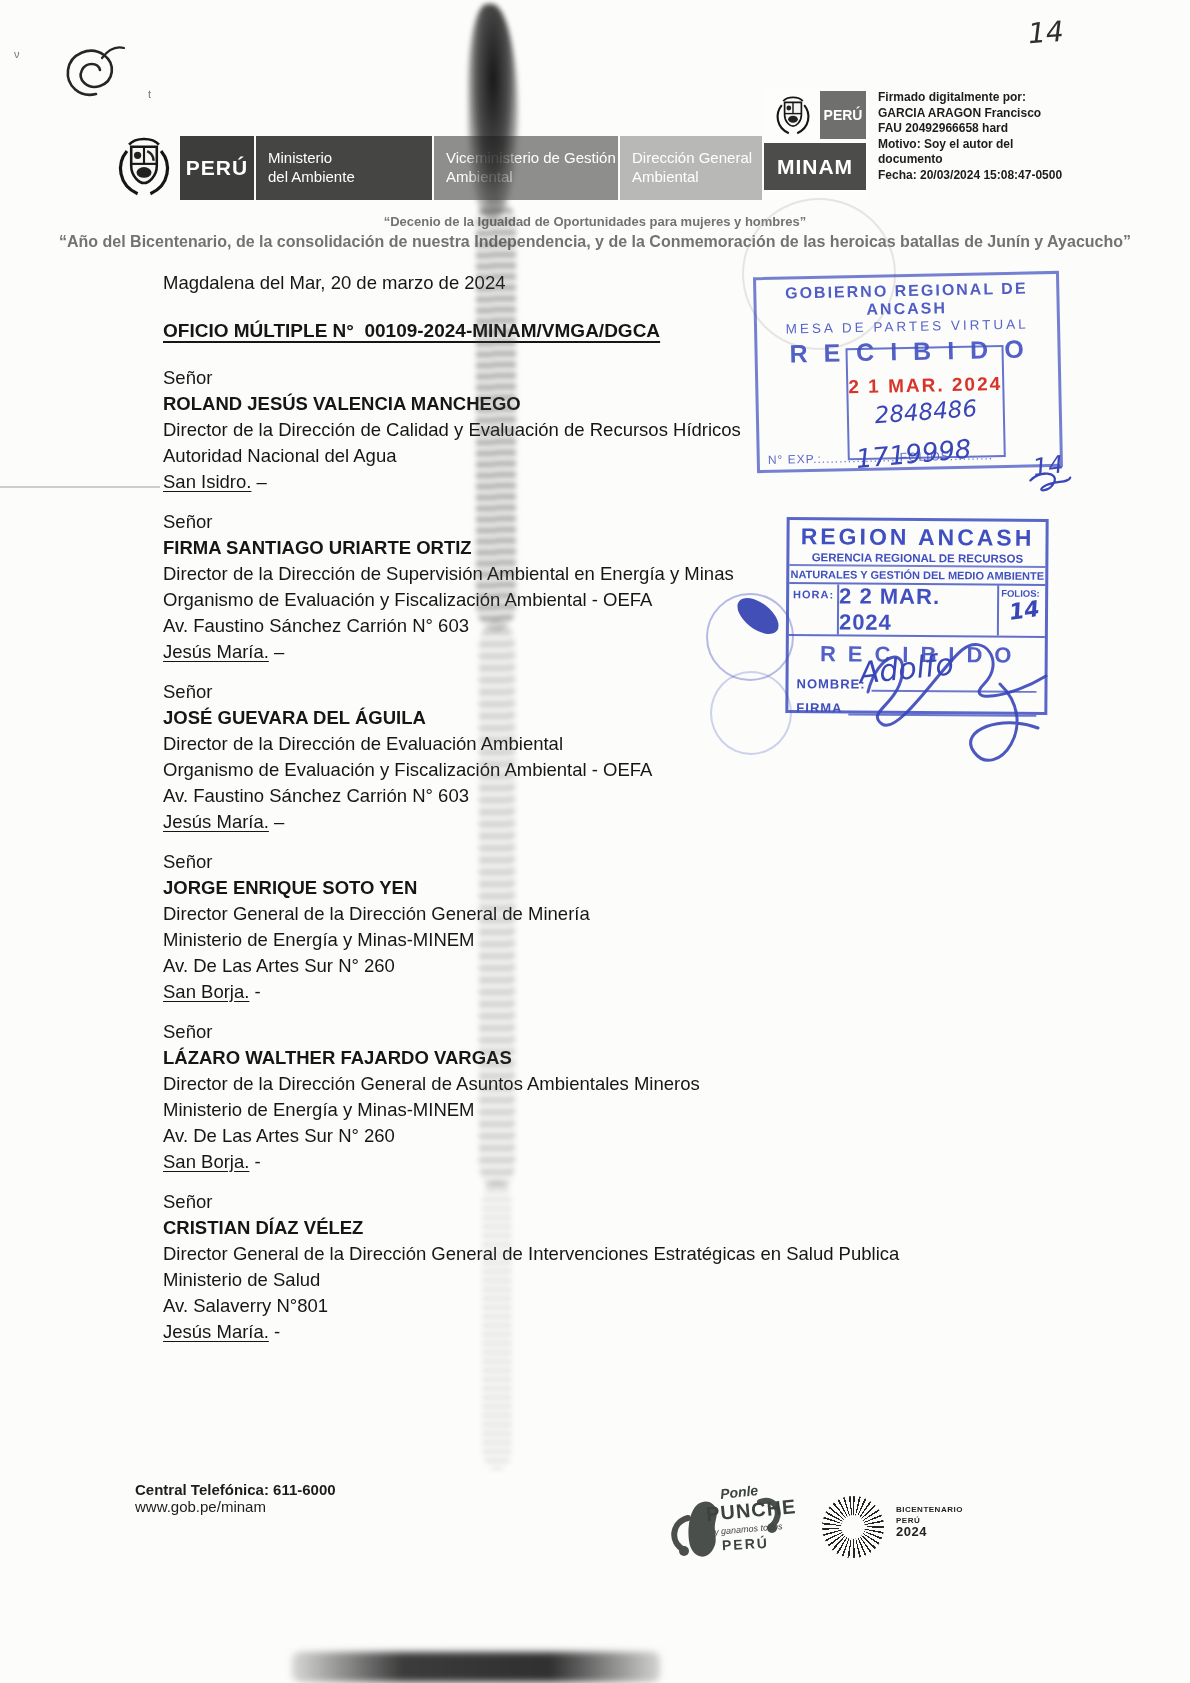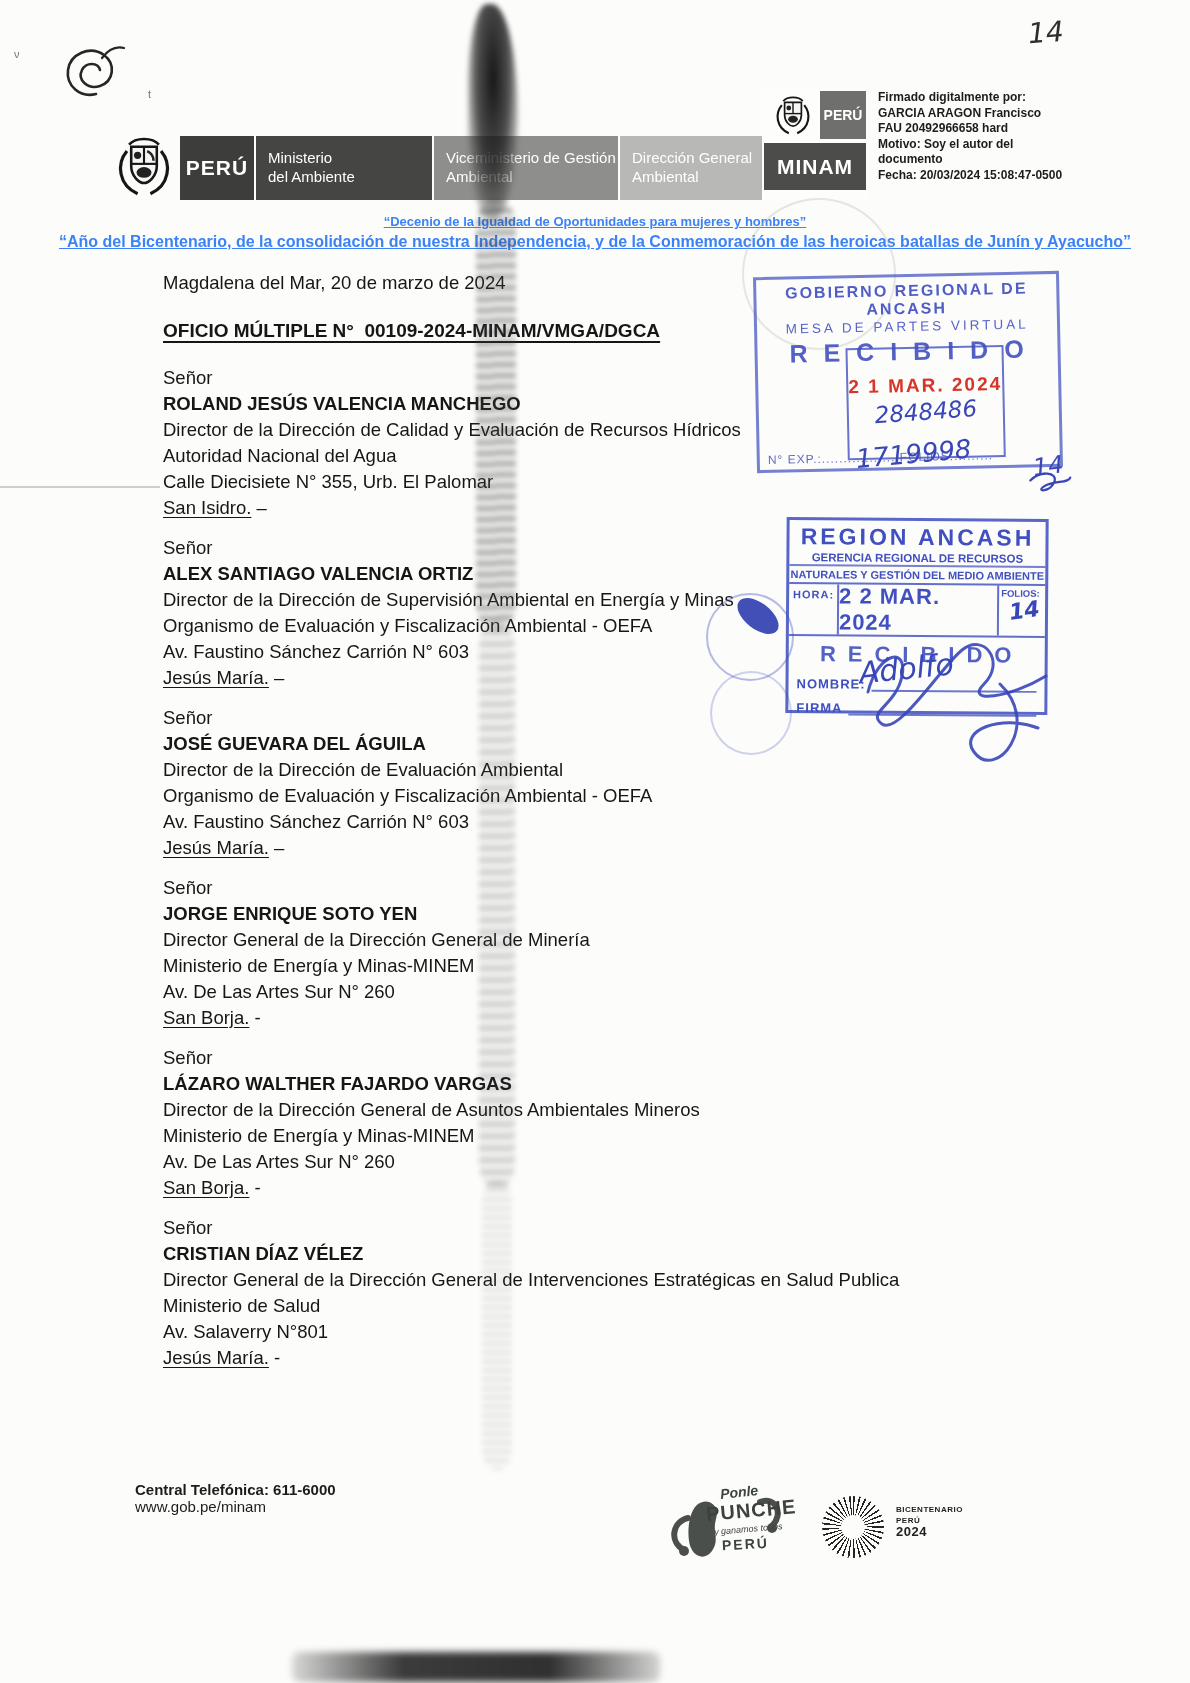--- a/index.html
+++ b/index.html
@@ -13,21 +13,21 @@
   #hbox-min{left:256px;width:176px;background:#454543;padding:12px 0 0 12px;font-size:15px;line-height:19px;}
   #hbox-vice{left:434px;width:184px;background:#8e8e8c;padding:12px 0 0 12px;font-size:15px;line-height:19px;}
   #hbox-dir{left:620px;width:200px;background:#b8b8b6;padding:12px 0 16px 12px;font-size:15px;line-height:19px;overflow:hidden;}
   #minam-logo{left:762px;top:88px;width:106px;height:112px;background:#fdfdfc;}
   #minam-peru{position:absolute;left:58px;top:3px;width:46px;height:48px;background:#6f6f6d;color:#fff;
               display:flex;align-items:center;justify-content:center;font-size:14px;font-weight:700;}
   #minam-box{position:absolute;left:2px;top:55px;width:102px;height:47px;background:#4c4c4a;color:#fff;
              display:flex;align-items:center;justify-content:center;font-size:21px;font-weight:700;letter-spacing:1px;}
   #sig-block{left:878px;top:90px;width:210px;font-size:12px;font-weight:700;line-height:15.5px;color:#1c1c1c;}
   
-  .motto{left:30px;width:1130px;text-align:center;color:#3b82f6;text-decoration:underline;}
+  .motto{left:30px;width:1130px;text-align:center;color:#737373;}
   #motto1{top:214px;font-size:13px;font-weight:700;}
   #motto2{top:233px;font-size:16px;font-weight:700;}
   
   #letter{left:163px;top:270px;width:790px;font-size:18.5px;line-height:26px;z-index:1;}
   #dateline{margin-bottom:22px;}
   #subject{font-size:19px;font-weight:700;text-decoration:underline;text-decoration-thickness:2px;
            text-underline-offset:4px;margin-bottom:21px;}
   .recipient{margin-bottom:14px;}
   .rname{font-weight:700;}
   .u{text-decoration:underline;text-underline-offset:3px;}
@@ -173,27 +173,26 @@
 
   <div class="abs" id="letter">
     <div id="dateline">Magdalena del Mar, 20 de marzo de 2024</div>
     <div id="subject">OFICIO MÚLTIPLE N°&nbsp; 00109-2024-MINAM/VMGA/DGCA</div>
 
     <div class="recipient">
       <div>Señor</div>
       <div class="rname">ROLAND JESÚS VALENCIA MANCHEGO</div>
       <div>Director de la Dirección de Calidad y Evaluación de Recursos Hídricos</div>
       <div>Autoridad Nacional del Agua</div>
-      <div>Calle Diecisiete N° 355, Urb. El Palomar</div>
       <div><span class="u">San Isidro.</span><span> –</span></div>
     </div>
 
     <div class="recipient">
       <div>Señor</div>
-      <div class="rname">ALEX SANTIAGO VALENCIA ORTIZ</div>
+      <div class="rname">FIRMA SANTIAGO URIARTE ORTIZ</div>
       <div>Director de la Dirección de Supervisión Ambiental en Energía y Minas</div>
       <div>Organismo de Evaluación y Fiscalización Ambiental - OEFA</div>
       <div>Av. Faustino Sánchez Carrión N° 603</div>
       <div><span class="u">Jesús María.</span><span> –</span></div>
     </div>
 
     <div class="recipient">
       <div>Señor</div>
       <div class="rname">JOSÉ GUEVARA DEL ÁGUILA</div>
       <div>Director de la Dirección de Evaluación Ambiental</div>

